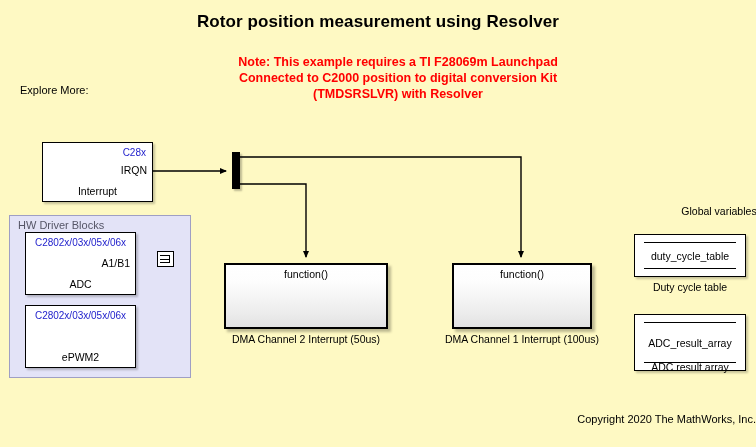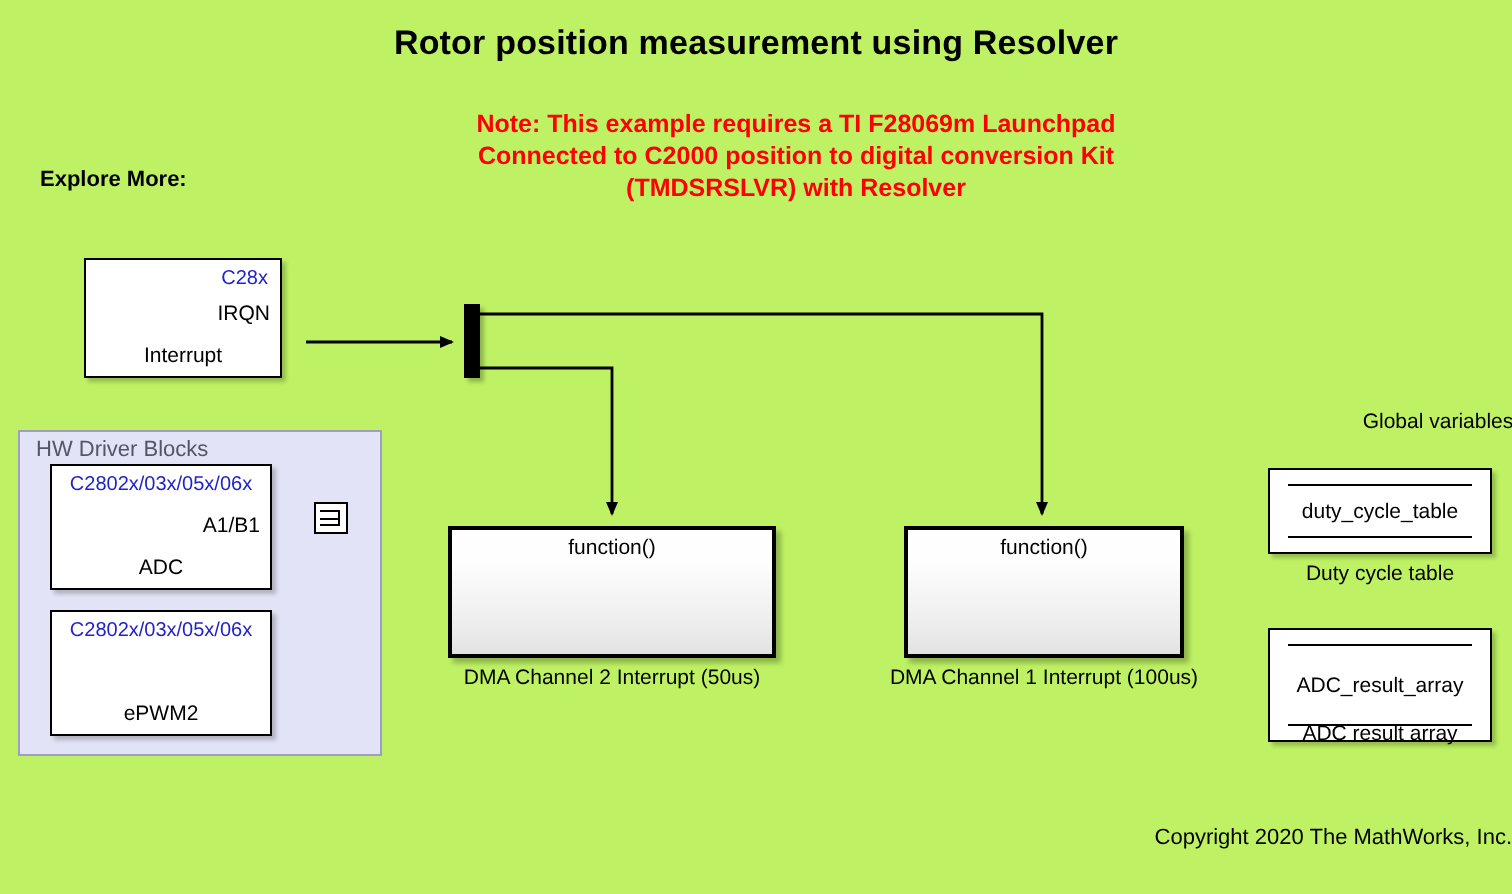--- a/index.html
+++ b/index.html
@@ -5,21 +5,21 @@
 <style>
   html, body {
     margin: 0;
     padding: 0;
     background: #ffffff;
   }
   #canvas {
     position: relative;
     width: 756px;
     height: 447px;
-    background: #bef264;
+    background: #fef9c3;
     font-family: "Liberation Sans", sans-serif;
     overflow: hidden;
   }
 
   
   .title {
     position: absolute;
     left: 0;
     top: 12px;
     width: 756px;
@@ -38,21 +38,21 @@
     font-size: 12.5px;
     font-weight: bold;
     color: #ff0000;
     line-height: 16px;
   }
   .explore-title {
     position: absolute;
     left: 20px;
     top: 84px;
     font-size: 11px;
-    font-weight: bold;
+    font-weight: normal;
     color: #000000;
   }
   .explore-line {
     position: absolute;
     left: 20px;
     top: 97px;
     font-size: 11px;
     color: #000000;
     white-space: nowrap;
   }
@@ -105,22 +105,22 @@
     position: absolute;
     right: 5px;
     font-size: 10.5px;
     color: #000000;
     white-space: nowrap;
   }
 
   
   #interrupt-block {
     left: 42px;
-    top: 129px;
-    width: 99px;
+    top: 142px;
+    width: 111px;
     height: 60px;
   }
   #interrupt-block .blk-port-label { top: 21px; }
 
   
   #hw-driver-container {
     position: absolute;
     left: 9px;
     top: 215px;
     width: 182px;

